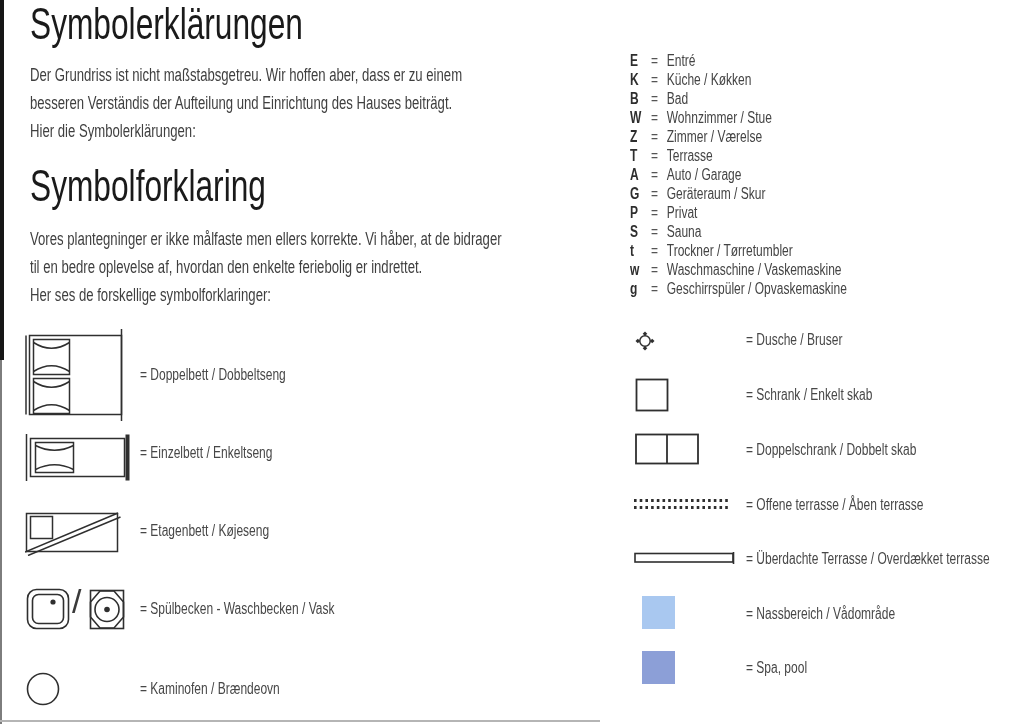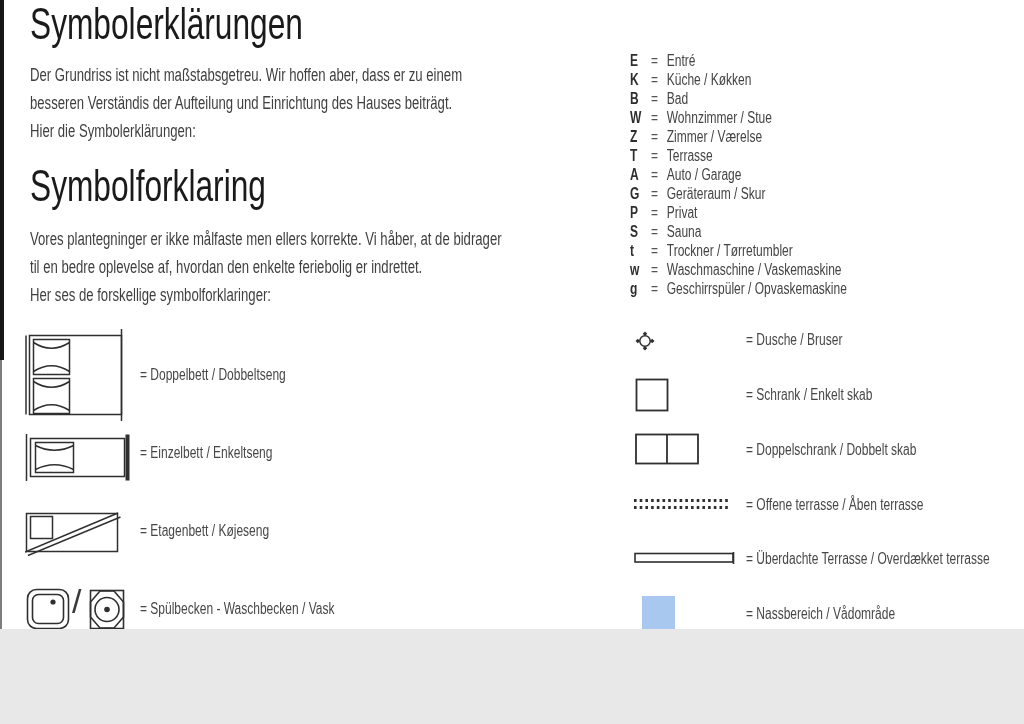--- a/index.html
+++ b/index.html
@@ -1,17 +1,17 @@
 <!DOCTYPE html>
 <html><head>
 <meta charset="utf-8">
 <style>
   html,body{margin:0;padding:0;background:#e8e8e8;}
   .page{
-    position:relative;width:1024px;height:629px;background:#ffffff;overflow:hidden;
+    position:relative;width:1024px;height:724px;background:#ffffff;overflow:hidden;
     font-family:"Liberation Sans", sans-serif;color:#3f3f3f;
   }
   .cond{transform:scaleX(0.73);transform-origin:0 0;white-space:nowrap;}
   .cond75{transform:scaleX(0.75);transform-origin:0 0;white-space:nowrap;}
   .h1{position:absolute;left:30px;font-size:44px;line-height:48px;color:#1a1a1a;
       transform:scaleX(0.72);transform-origin:0 0;white-space:nowrap;letter-spacing:0;}
   .para{position:absolute;left:30px;font-size:18px;line-height:28px;color:#3f3f3f;}
   .abbrev{position:absolute;left:630px;top:51px;font-size:16px;line-height:19px;color:#444;}
   .ab-row{display:flex;}
   .ab-letter{width:28px;font-weight:bold;color:#2e2e2e;}

